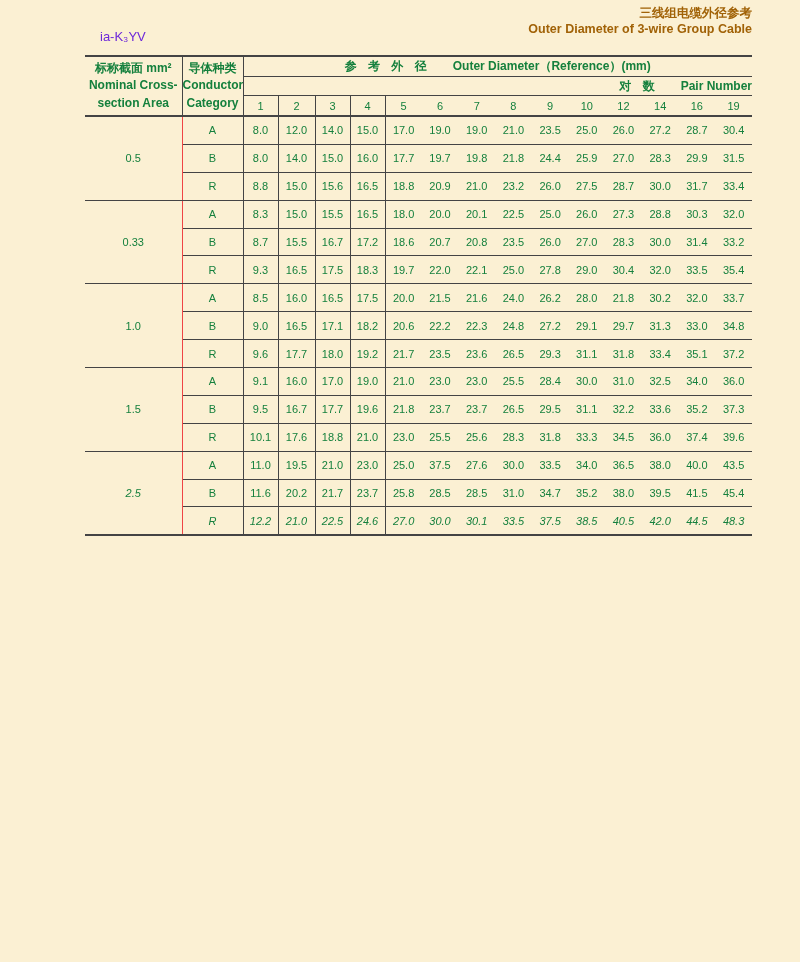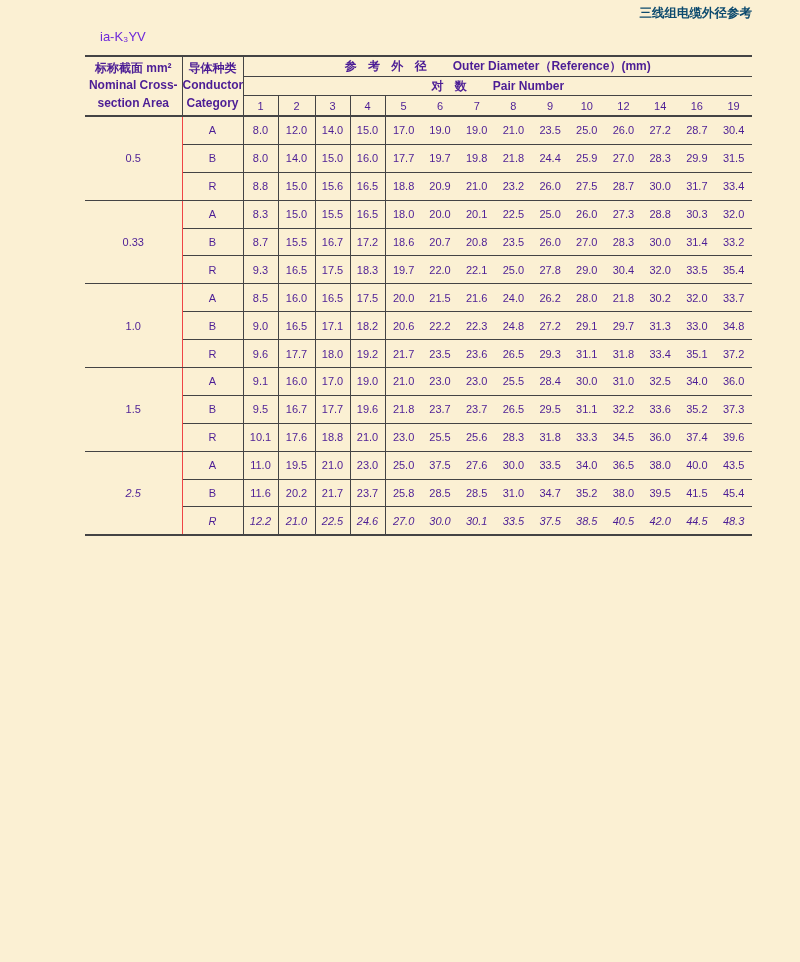--- a/index.html
+++ b/index.html
@@ -6,35 +6,35 @@
   body{
     width:800px;height:962px;
     background:#FBF0D3;
     font-family:"Liberation Sans","DejaVu Sans",sans-serif;
     position:relative;
     color:#262626;
   }
   .titles{
     position:absolute;top:5px;right:48px;
     text-align:right;
-    color:#0c4a6e;
+    color:#a16207;
     font-weight:bold;
     font-size:12.5px;
     line-height:1.3;
   }
   .model{
     position:absolute;top:29px;left:100px;
     font-size:13px;color:#6d28d9;
   }
   table.dtable{
     position:absolute;left:85px;top:55px;
     width:667px;
     border-collapse:collapse;
     table-layout:fixed;
-    color:#4c1d95;
+    color:#15803d;
   }
   .dtable th,.dtable td{
     padding:0;margin:0;
     text-align:center;vertical-align:middle;
     font-weight:normal;
     overflow:hidden;
   }
   
   th.c1{
     border-top:2px solid #444;border-bottom:2px solid #444;border-right:1px solid #444;
@@ -46,21 +46,21 @@
   }
   .prelines{white-space:pre-line;display:block;}
   th.sh{
     height:19px;
     border-top:2px solid #444;border-bottom:1px solid #444;
     font-size:12px;font-weight:bold;
   }
   th.sh2{
     height:18px;
     border-bottom:1px solid #444;
-    font-size:12px;font-weight:bold;
+    font-size:12px;font-weight:bold;text-align:right;
   }
   th.sh .zh, th.sh2 .zh{letter-spacing:4px;margin-right:22px;margin-top:12px;}
   #pair-row th{
     height:19px;
     border-bottom:2px solid #444;
     font-size:11px;font-weight:normal;
   }
   .vline{border-right:1px solid #444;}
   
   .dtable tbody td{
@@ -77,20 +77,21 @@
     border-left:1px solid #444;border-right:1px solid #444;
     font-size:11.5px;
   }
   .bthick{border-bottom:2px solid #444 !important;font-style:italic;}
 </style>
 </head>
 <body>
 
 <div class="titles">
   <div>三线组电缆外径参考</div>
+  <div>Outer Diameter of 3-wire Group Cable</div>
 </div>
 
 <div class="model">ia-K₃YV</div>
 
 <table class="dtable">
   <colgroup>
     <col style="width:97px">
       <col style="width:61px">
     <col style="width:35px">
       <col style="width:37px">

